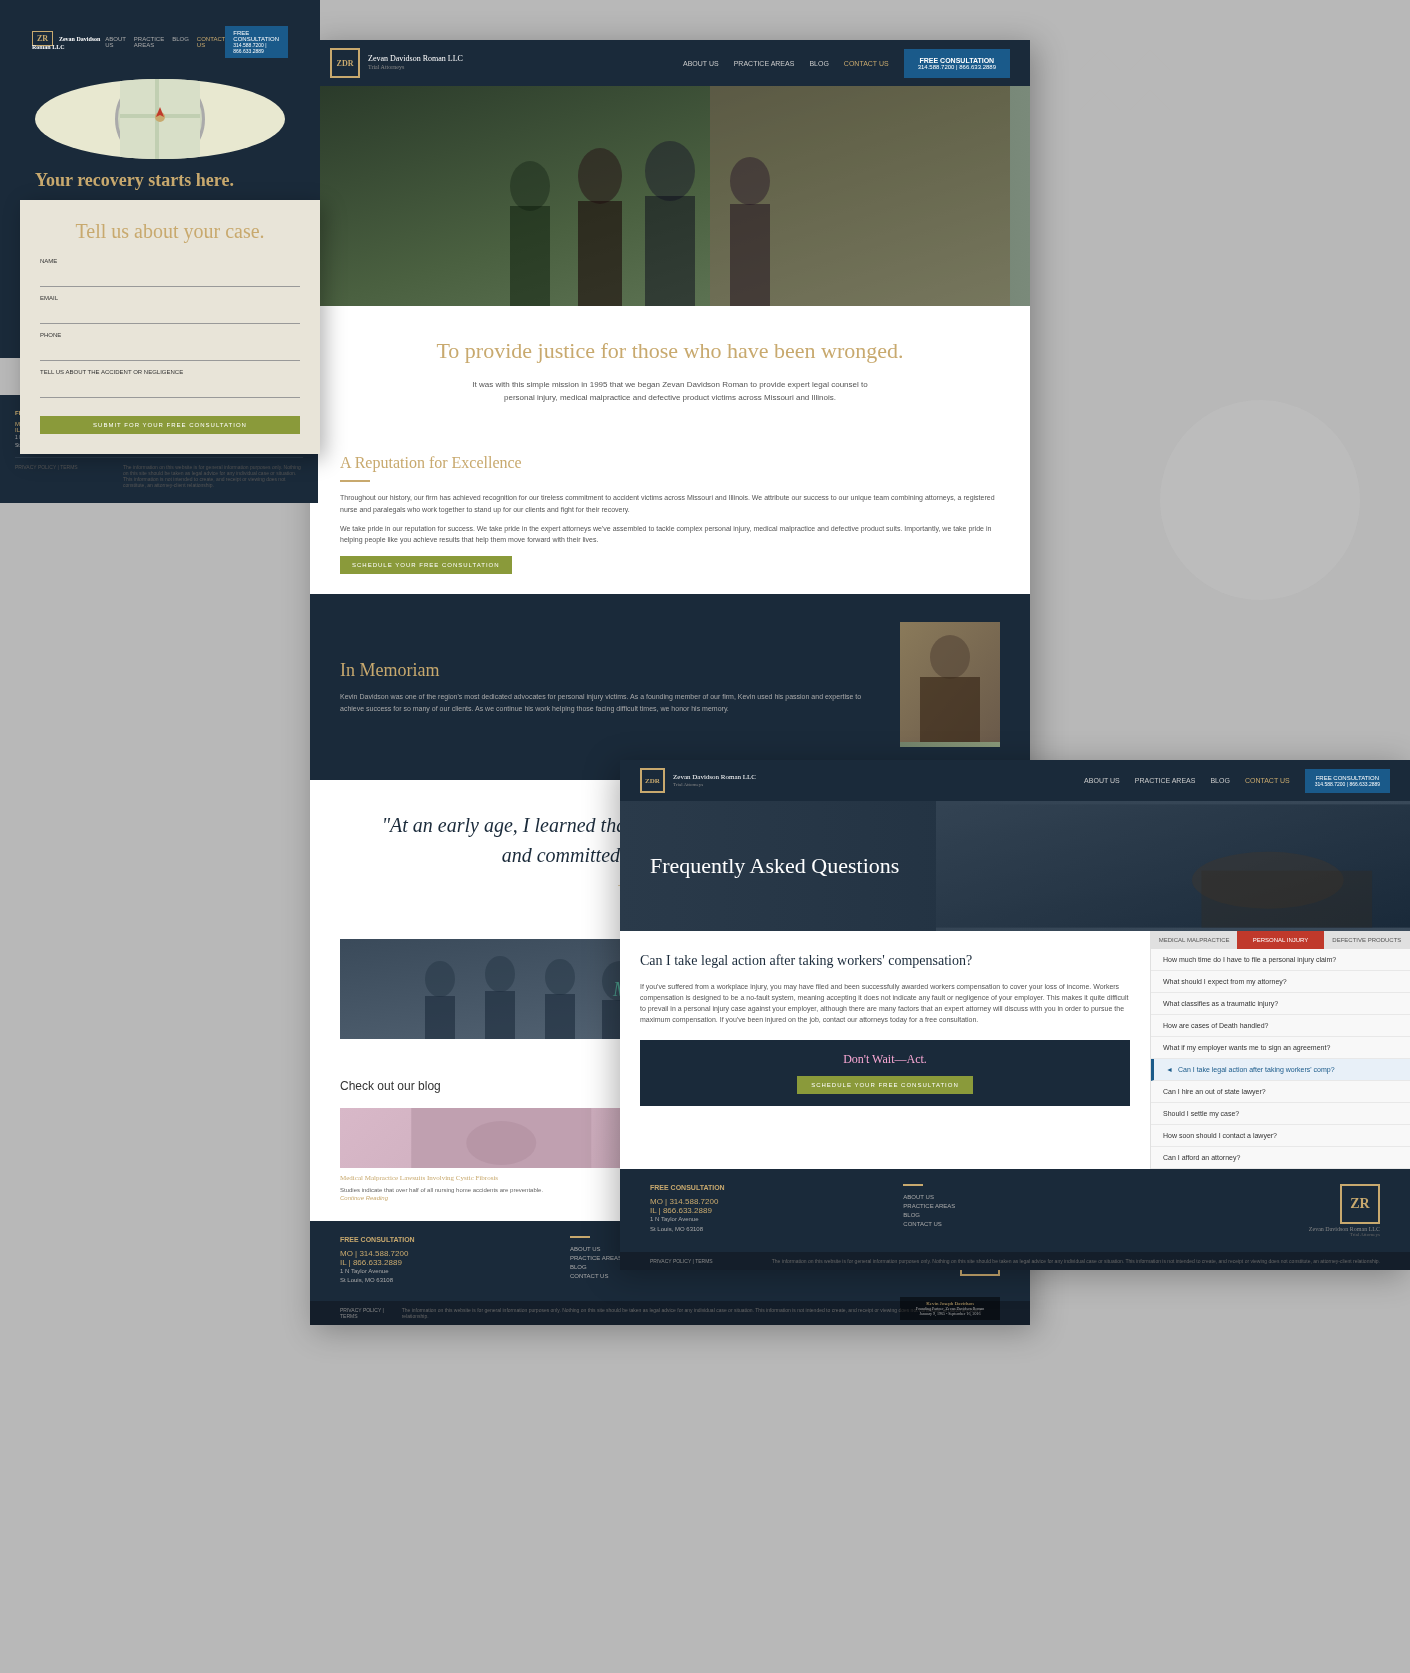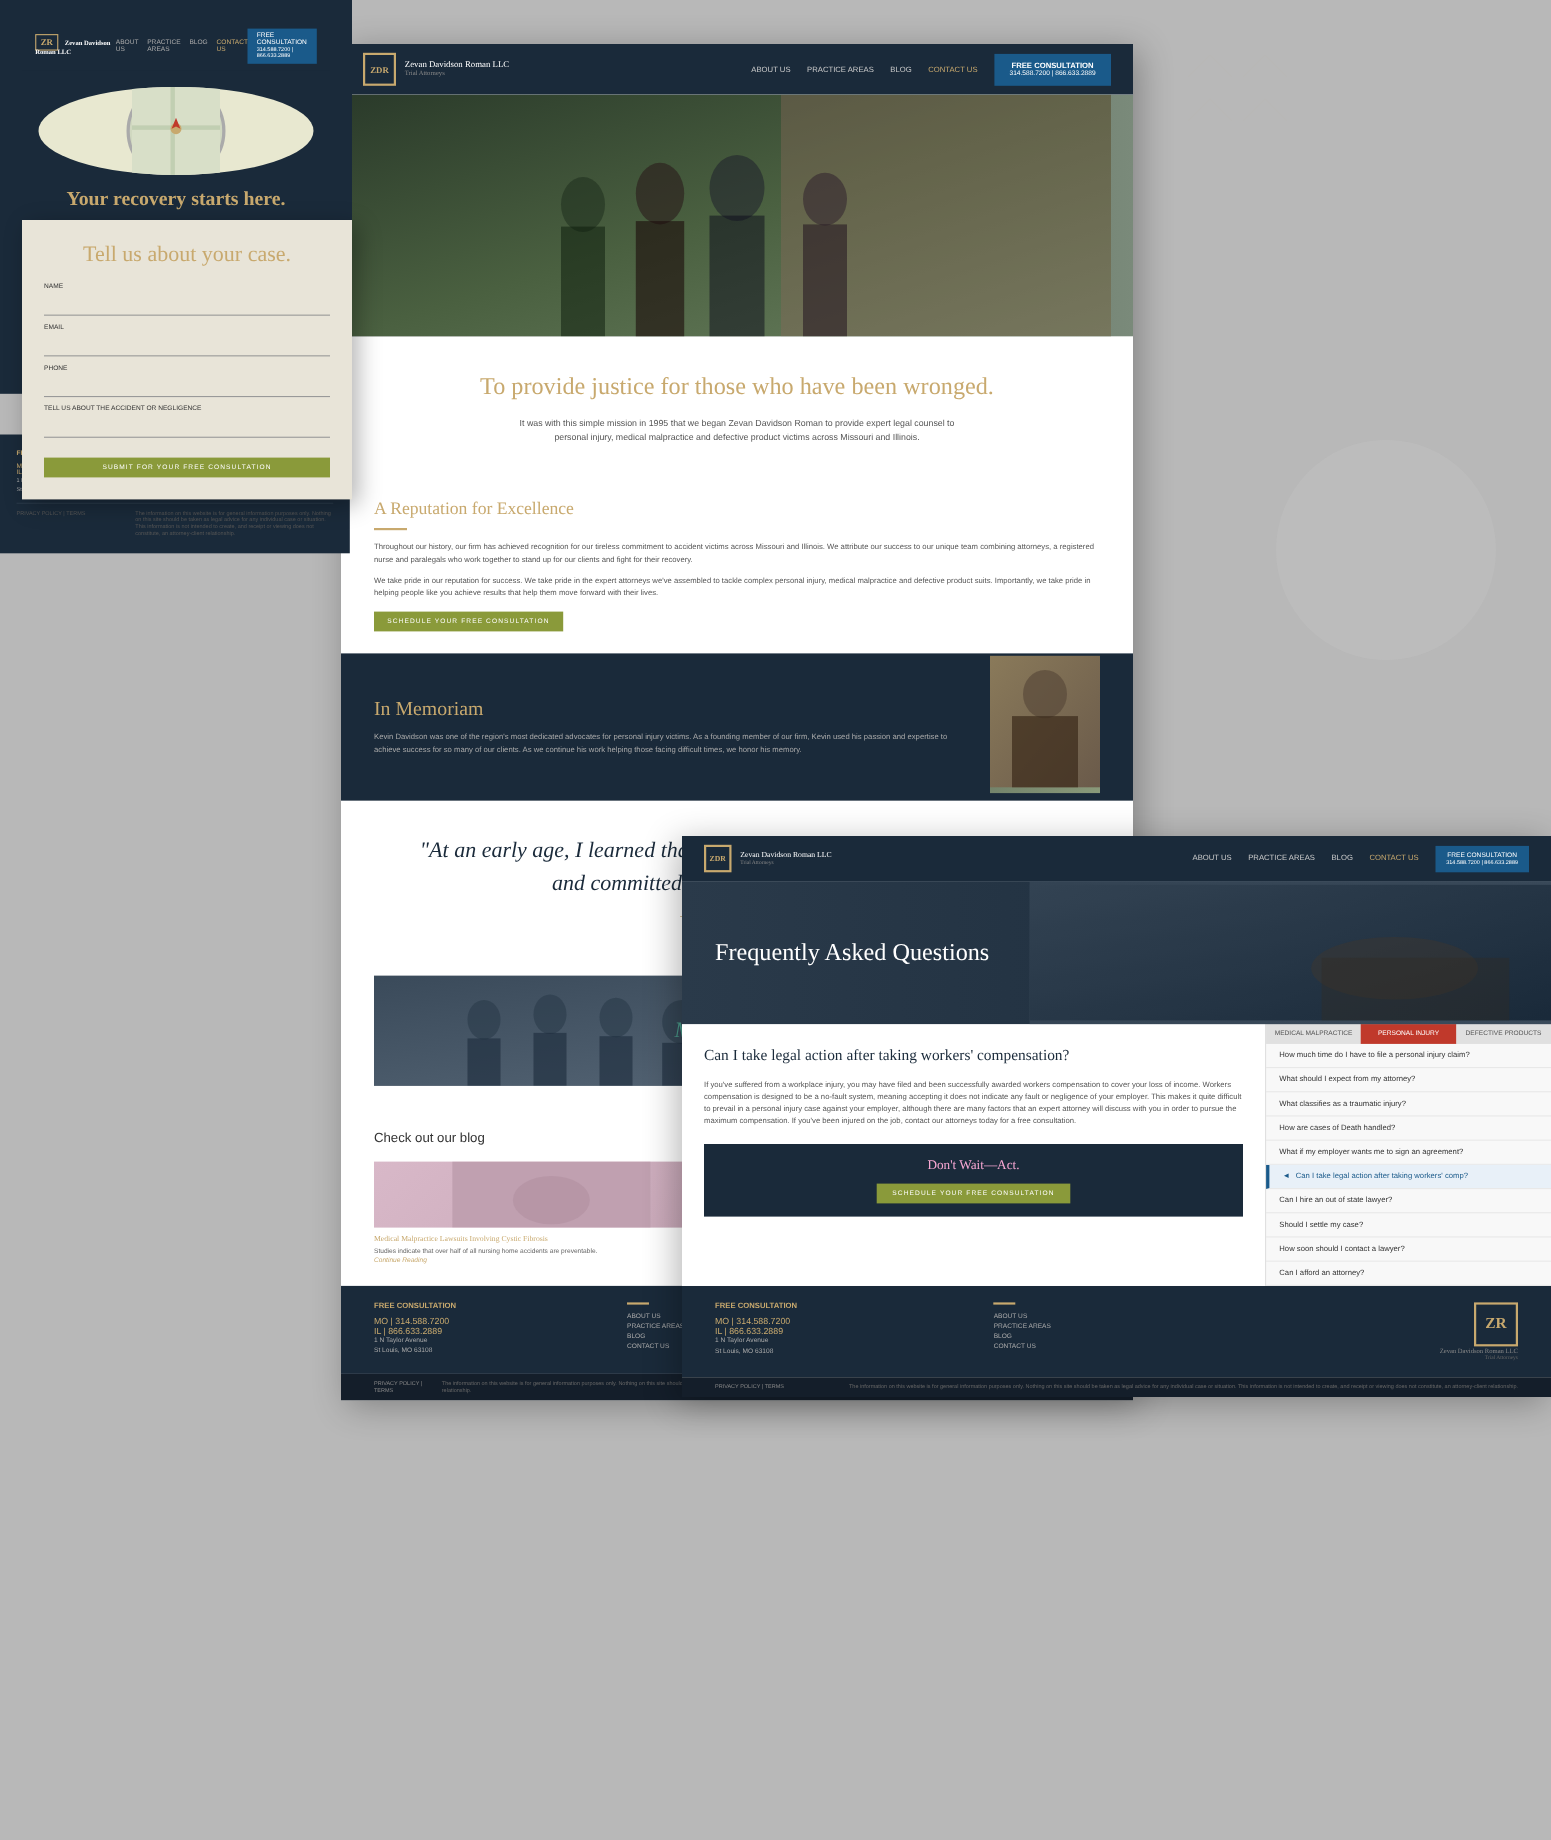--- a/index.html
+++ b/index.html
@@ -10,21 +10,21 @@
 
     
     .panel-hero {
       position: absolute;
       top: 0; left: 0;
       width: 320px;
       background: #1a2a3a;
       padding: 20px;
       z-index: 2;
     }
-    .panel-hero .tagline { color: #c8a96e; font-size: 18px; font-weight: bold; margin-bottom: 10px; line-height: 1.3; text-align: center; }
+    .panel-hero .tagline { color: #c8a96e; font-size: 18px; font-weight: bold; margin-bottom: 10px; line-height: 1.3; }
     .panel-hero .body-text { color: #ccc; font-size: 7px; line-height: 1.5; margin-bottom: 8px; font-family: Arial, sans-serif; }
     .panel-hero .gold-text { color: #c8a96e; font-size: 7px; font-style: italic; margin-bottom: 10px; }
     .panel-hero .divider { width: 20px; height: 2px; background: #c8a96e; margin-bottom: 10px; }
     .panel-hero .contact-info { color: #aaa; font-size: 6px; font-family: Arial, sans-serif; }
     .panel-hero .contact-info span { color: #c8a96e; }
     .map-placeholder { width: 100%; height: 80px; background: #e8e8d0; margin-bottom: 10px; border-radius: 50%; overflow: hidden; display: flex; align-items: center; justify-content: center; }
     .map-inner { width: 90px; height: 90px; background: #d0d8c0; border-radius: 50%; border: 3px solid #aaa; display: flex; align-items: center; justify-content: center; font-size: 6px; color: #666; }
 
     
     .nav-bar {
@@ -131,21 +131,21 @@
     .excellence-logo-text { color: #c8a96e; font-size: 8px; text-align: center; font-weight: bold; }
     .excellence-content { flex: 1; }
     .excellence-title { color: #c8a96e; font-size: 16px; margin-bottom: 8px; }
     .excellence-divider { width: 30px; height: 2px; background: #c8a96e; margin-bottom: 10px; }
     .excellence-text { color: #555; font-size: 7px; line-height: 1.6; font-family: Arial, sans-serif; margin-bottom: 8px; }
     .schedule-btn { background: #8a9a3a; color: white; font-size: 6px; padding: 6px 12px; border: none; cursor: pointer; font-family: Arial, sans-serif; letter-spacing: 1px; display: inline-block; }
 
     
     .memoriam-section {
       background: #1a2a3a;
-      padding: 7px 30px;
+      padding: 33px 30px;
       display: flex;
       gap: 20px;
       align-items: center;
     }
     .memoriam-content { flex: 1; }
     .memoriam-title { color: #c8a96e; font-size: 18px; margin-bottom: 10px; }
     .memoriam-text { color: #aaa; font-size: 7px; line-height: 1.6; font-family: Arial, sans-serif; }
     .memoriam-photo {
       width: 100px;
       height: 120px;

